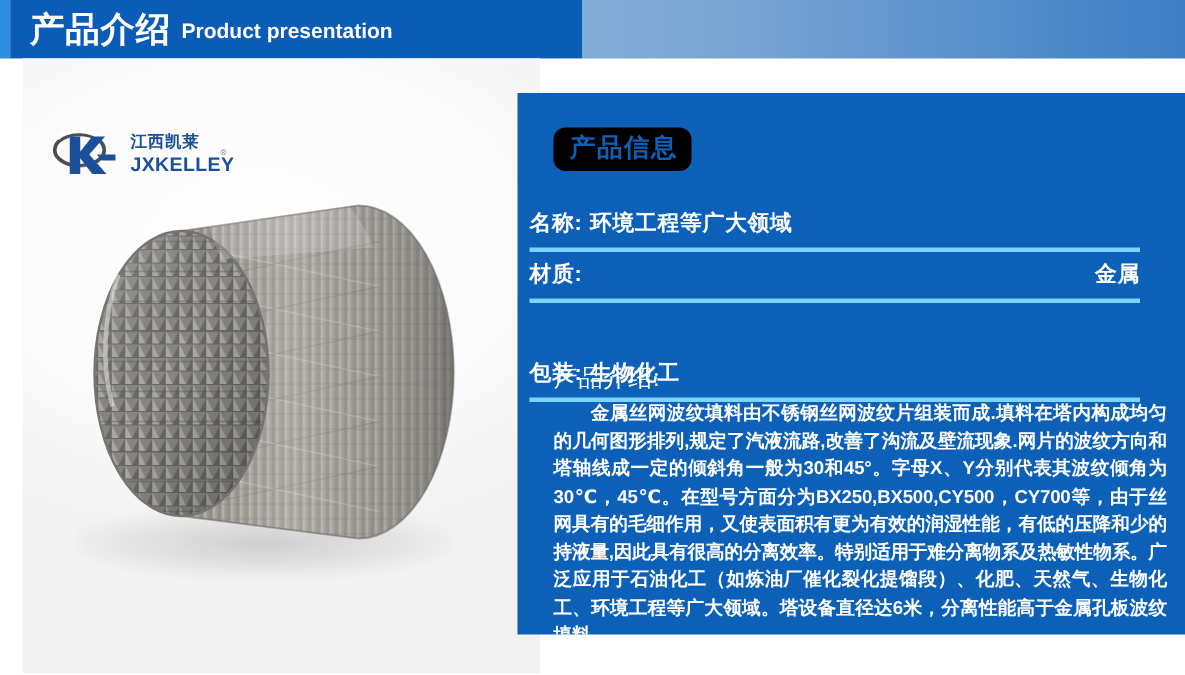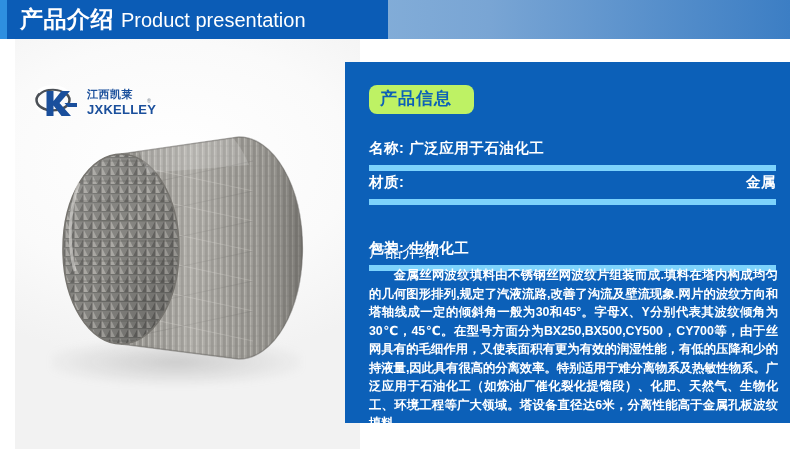--- a/index.html
+++ b/index.html
@@ -52,22 +52,22 @@
   }
   #header-cn {
     color: #ffffff;
     font-size: 23px;
     font-weight: bold;
     letter-spacing: 0.5px;
     line-height: 1;
   }
   #header-en {
     color: #ffffff;
-    font-size: 20px;
-    font-weight: normal;
+    font-size: 14px;
+    font-weight: bold;
     margin-left: 7px;
     line-height: 1;
   }
 
   
   #photo-panel {
     position: absolute;
     left: 15px;
     top: 39px;
     width: 345px;
@@ -116,37 +116,37 @@
     top: 62px;
     width: 445px;
     height: 361px;
     background: #0c60b8;
     overflow: hidden;
   }
   #info-badge {
     position: absolute;
     left: 24px;
     top: 23px;
-    background: #bef264;
+    background: #000000;
     border-radius: 8px;
-    padding: 4px 22px 5px 11px;
+    padding: 4px 9px 5px 11px;
     color: #0c60b8;
     font-size: 17px;
     font-weight: bold;
     letter-spacing: 1px;
     line-height: 1.15;
     white-space: nowrap;
     text-align: center;
   }
   .spec-row {
     position: absolute;
-    left: 24px;
+    left: 8px;
     width: 407px;
     height: 34px;
-    border-bottom: 6px solid #7dd3fc;
+    border-bottom: 3px solid #7dd3fc;
     display: flex;
     align-items: center;
     white-space: nowrap;
   }
   #spec-row-0 { top: 69px; }
   #spec-row-1 { top: 103px; justify-content: space-between; }
   #spec-row-2 { top: 137px; margin-top: 32px; }
   .spec-label {
     color: #ffffff;
     font-size: 14.5px;
@@ -307,21 +307,21 @@
     <path d="M 96 30 L 190 17 A 58 100 0 0 1 206 44 L 104 52 Z" fill="#ffffff" opacity="0.16"></path>
   </svg>
 </div>
 
 <div id="info-panel">
 
   <div id="info-badge">产品信息</div>
 
   <div class="spec-row" id="spec-row-0">
     <span class="spec-label">名称:</span>
-    <span class="spec-value">广泛应用于石油化工</span>
+    <span class="spec-value">环境工程等广大领域</span>
   </div>
 
   <div class="spec-row" id="spec-row-1">
     <span class="spec-label">材质:</span>
     <span class="spec-value">金属</span>
   </div>
 
   <div class="spec-row" id="spec-row-2">
     <span class="spec-label">包装:</span>
     <span class="spec-value">生物化工</span>

